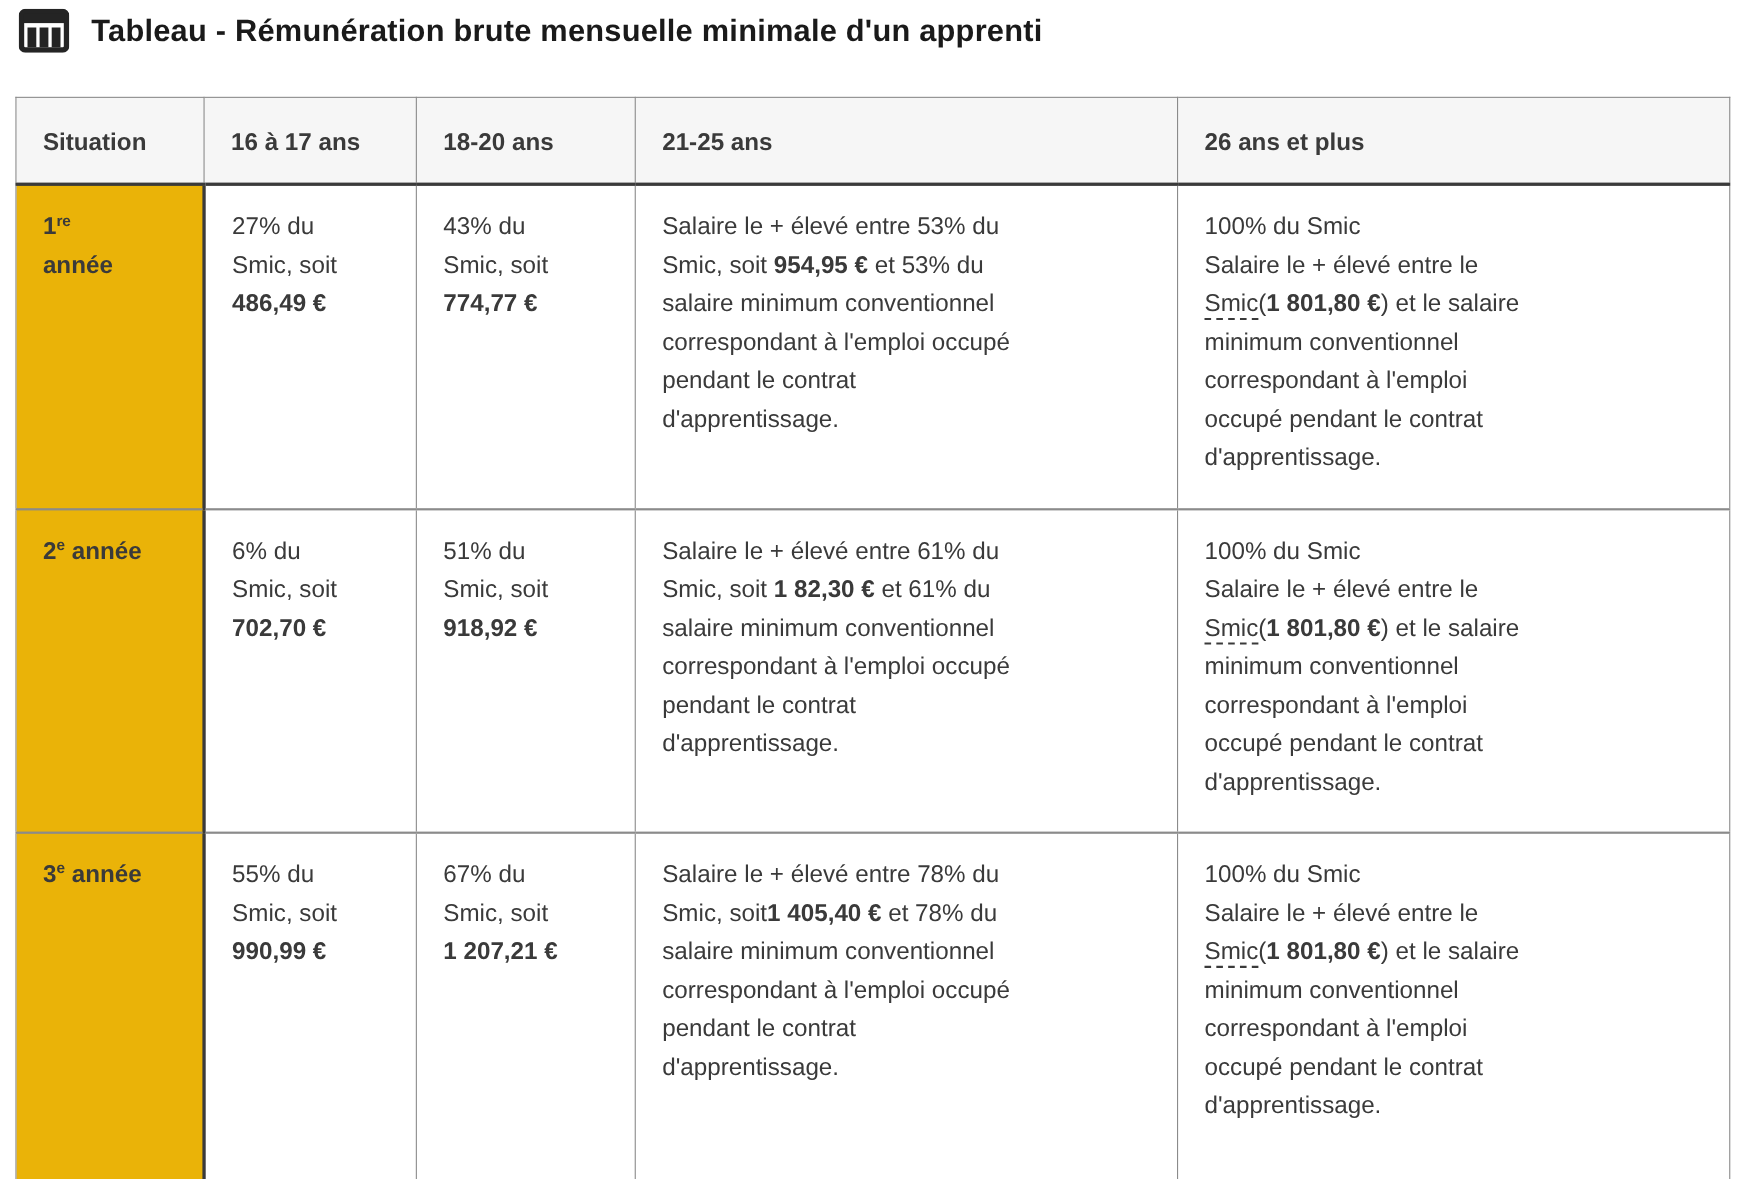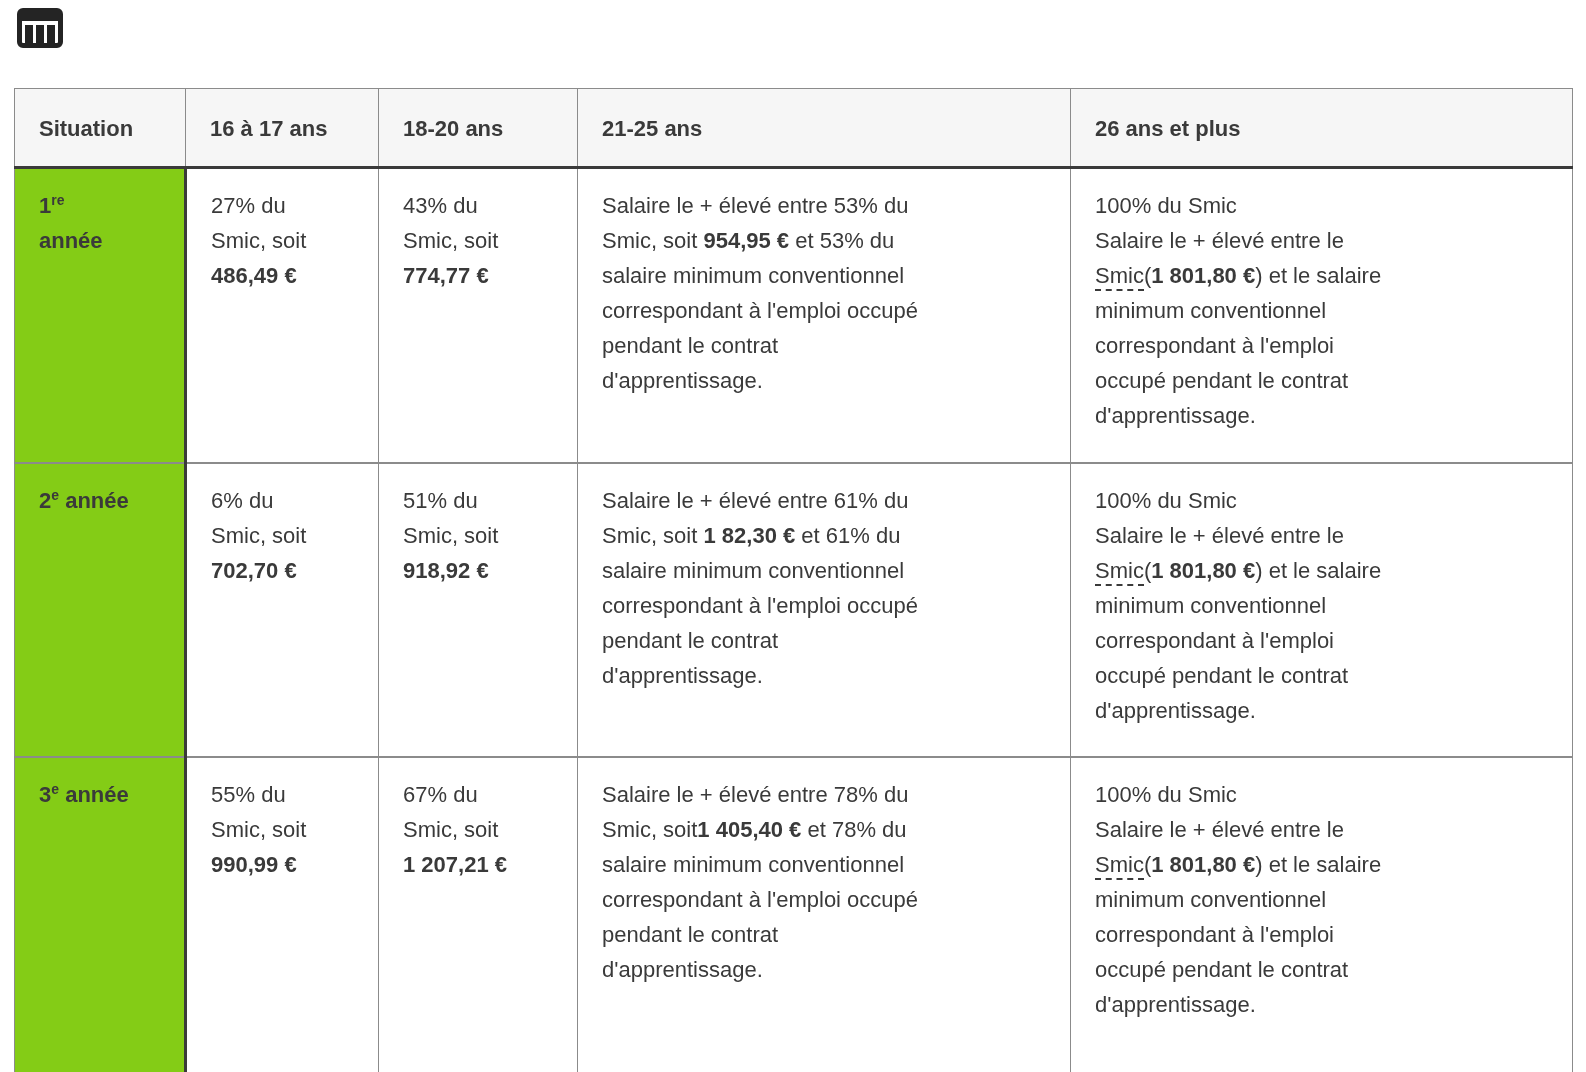--- a/index.html
+++ b/index.html
@@ -31,21 +31,21 @@
   }
   table.apprenti thead th{
     background:#f6f6f6;
     vertical-align:middle;
     font-weight:700;
     padding:2px 14px 0 24px;
     border-bottom:3px solid #3a3a3a;
     height:75px;
   }
   table.apprenti tbody th.situation-cell{
-    background:#84cc16;
+    background:#eab308;
     font-weight:700;
     border-right:3px solid #3a3a3a;
   }
   table.apprenti tbody td,table.apprenti tbody th{
     border-top-width:2px;border-bottom-width:2px;
   }
   table.apprenti tbody tr:nth-child(1){height:295px;}
   table.apprenti tbody tr:nth-child(2){height:294px;margin-top:34px;}
   table.apprenti tbody tr:nth-child(3){height:335px;}
   .seg-bold{font-weight:700;}
@@ -63,20 +63,21 @@
 <body>
 
 <div class="caption-row">
   <svg class="caption-icon" width="46" height="40" viewBox="0 0 46 40" aria-hidden="true">
     <rect x="2.5" y="2.5" width="41" height="35" rx="3.5" fill="none" stroke="#242424" stroke-width="5"></rect>
     <rect x="4" y="4" width="38" height="9" fill="#242424"></rect>
     <rect x="8" y="17" width="8" height="18" fill="#242424"></rect>
     <rect x="19" y="17" width="8" height="18" fill="#242424"></rect>
     <rect x="30" y="17" width="8" height="18" fill="#242424"></rect>
   </svg>
+  <span class="caption-text">Tableau - Rémunération brute mensuelle minimale d'un apprenti</span>
 </div>
 
 <div class="tbl-wrap">
   <table class="apprenti">
     <colgroup>
       <col style="width:171px">
       <col style="width:193px">
       <col style="width:199px">
       <col style="width:493px">
       <col style="width:502px">

